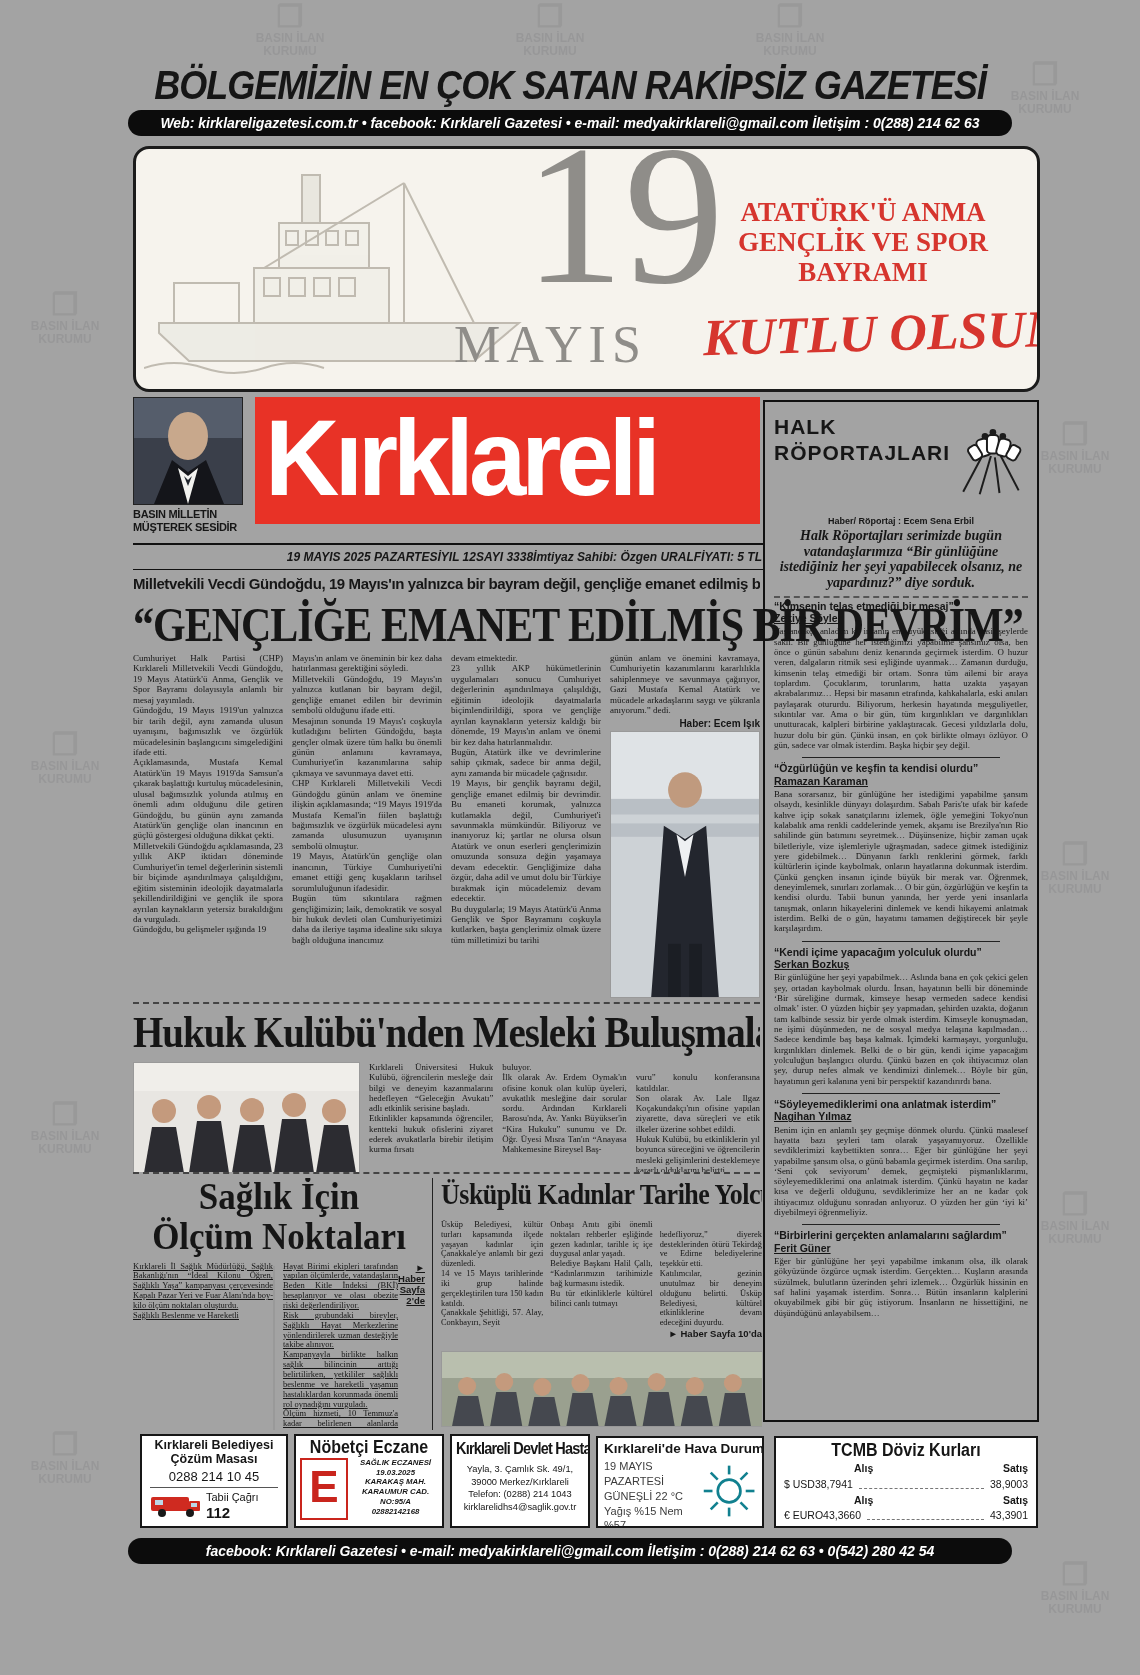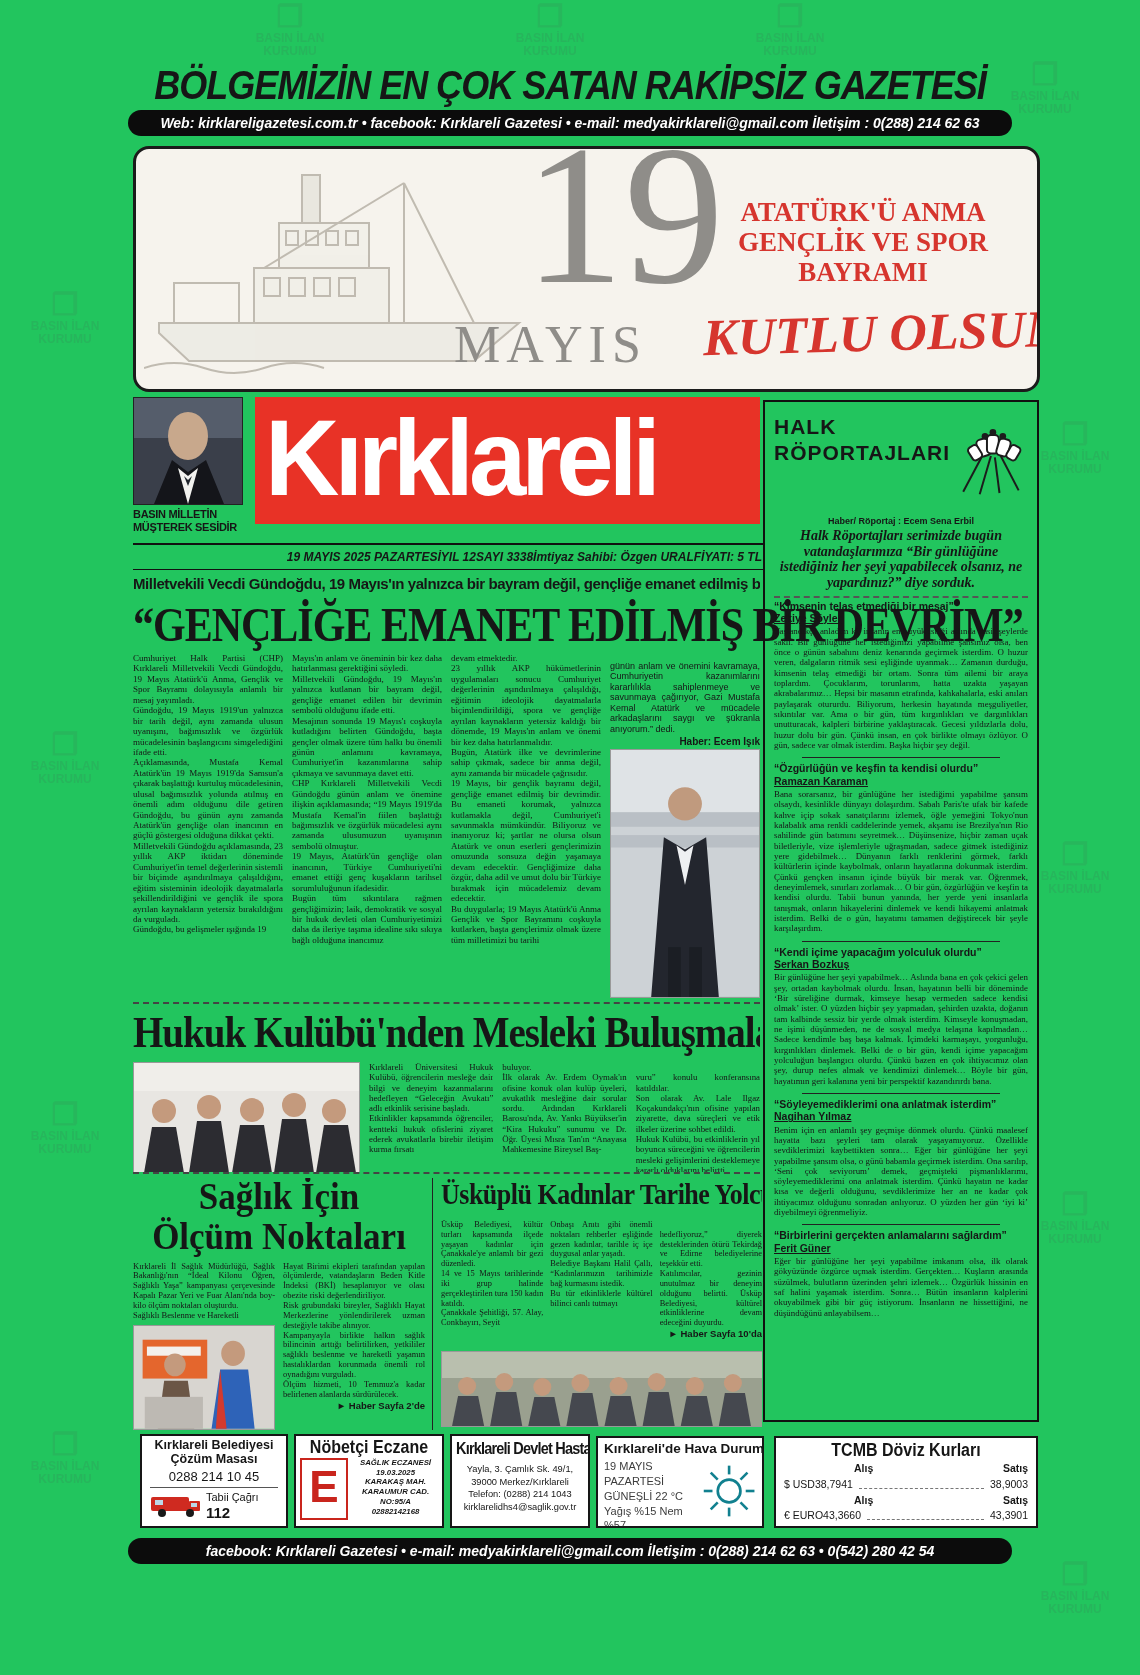--- a/index.html
+++ b/index.html
@@ -1,16 +1,16 @@
 <!DOCTYPE html>
 <html lang="tr"><head>
 <meta charset="utf-8">
 <style>
   html,body{margin:0;padding:0;background:#ffffff;}
-  .page{position:relative;width:1140px;height:1675px;background:#22c55e;overflow:hidden;
+  .page{position:relative;width:1140px;height:1675px;background:#a3a3a3;overflow:hidden;
         font-family:"Liberation Sans",sans-serif;color:#161616;}
   
   .wm{position:absolute;width:120px;color:rgba(80,80,85,.13);font-weight:bold;font-size:12px;
       text-align:center;line-height:1.1;pointer-events:none;}
   .wm::before{content:"❒";display:block;font-size:30px;line-height:1;color:rgba(80,80,85,.12);}
   
   .slogan{position:absolute;left:115px;top:62px;width:910px;text-align:center;font-size:36px;
           font-weight:bold;font-style:italic;letter-spacing:-1px;transform:scaleY(1.12);transform-origin:top center;white-space:nowrap;}
   .contactbar{position:absolute;left:128px;top:110px;width:884px;height:26px;background:#0c0c0c;border-radius:13px;
           color:#fff;font-weight:bold;font-style:italic;font-size:14px;line-height:26px;text-align:center;white-space:nowrap;}
@@ -37,40 +37,40 @@
           border-bottom:1.5px solid #111;display:flex;justify-content:flex-end;align-items:center;
           font-size:12px;font-weight:bold;font-style:italic;padding:0 2px;white-space:nowrap;}
   
   .kicker{position:absolute;left:133px;top:575px;width:627px;font-size:15px;font-weight:bold;letter-spacing:-0.4px;white-space:nowrap;overflow:hidden;}
   .headline{position:absolute;left:133px;top:597px;width:627px;text-align:center;font-family:"Liberation Serif",serif;
           font-weight:bold;font-size:42px;letter-spacing:-1px;transform:scaleY(1.15);transform-origin:top center;white-space:nowrap;}
   .lead{position:absolute;left:133px;top:653px;width:627px;height:345px;display:flex;gap:9px;}
   .lcol{flex:1;font-family:"Liberation Serif",serif;font-size:9px;line-height:1.16;text-align:justify;
         white-space:pre-line;overflow:hidden;}
   .lcol4{flex:1;display:flex;flex-direction:column;overflow:hidden;}
-  .lcol4 .txt{font-family:Liberation Sans, sans-serif;font-size:9px;line-height:1.16;text-align:justify;white-space:pre-line;margin-top:8px;}
+  .lcol4 .txt{font-family:Liberation Serif, serif;font-size:9px;line-height:1.16;text-align:justify;white-space:pre-line;}
   .byline{font-weight:bold;font-size:10px;text-align:right;margin:2px 0;}
   .man-photo{flex:1;border:1px solid #999;}
   
   .hukuk{position:absolute;left:133px;top:1002px;width:627px;height:172px;border-top:2px dashed #444;
          border-bottom:2px dashed #444;padding-top:3px;box-sizing:border-box;overflow:hidden;}
   .hukuk-head{font-family:"Liberation Serif",serif;font-weight:bold;font-size:39px;letter-spacing:-1px;
          transform:scaleY(1.12);transform-origin:top left;white-space:nowrap;}
   .hukuk-row{display:flex;gap:9px;margin-top:10px;height:112px;}
   .hukuk-photo{width:225px;height:110px;border:1px solid #999;flex:none;}
   .hcol{flex:1;font-family:"Liberation Serif",serif;font-size:8.8px;line-height:1.17;text-align:justify;
         white-space:pre-line;overflow:hidden;}
   .morelink{font-weight:bold;font-size:9.5px;text-align:right;font-family:"Liberation Sans",sans-serif;}
   
   .saglik{position:absolute;left:133px;top:1178px;width:292px;height:252px;overflow:hidden;}
   .saglik-head{font-family:"Liberation Serif",serif;font-weight:bold;font-size:35px;text-align:center;line-height:1.05;
         transform:scaleY(1.08);transform-origin:top center;}
   .saglik-cols{display:flex;gap:8px;margin-top:10px;height:168px;}
   .scol{flex:1;font-family:"Liberation Serif",serif;font-size:8.5px;line-height:1.16;text-align:justify;
-        white-space:pre-line;overflow:hidden;display:flex;flex-direction:column;}
+        white-space:pre-line;overflow:hidden;display:flex;flex-direction:row;text-decoration:underline;}
   .saglik-photo{margin-top:4px;flex:1;border:1px solid #999;min-height:80px;}
   
   .uskup{position:absolute;left:432px;top:1178px;width:330px;height:252px;border-left:1.5px solid #222;
          padding-left:8px;box-sizing:border-box;overflow:hidden;}
   .uskup-head{font-family:"Liberation Serif",serif;font-weight:bold;font-size:26px;letter-spacing:-0.5px;
          transform:scaleY(1.15);transform-origin:top left;white-space:nowrap;}
   .uskup-cols{display:flex;gap:7px;margin-top:12px;height:128px;}
   .ucol{flex:1;font-family:"Liberation Serif",serif;font-size:8.4px;line-height:1.17;text-align:justify;
         white-space:pre-line;overflow:hidden;}
   .uskup-photo{margin-top:3px;width:100%;height:74px;border:1px solid #999;}

